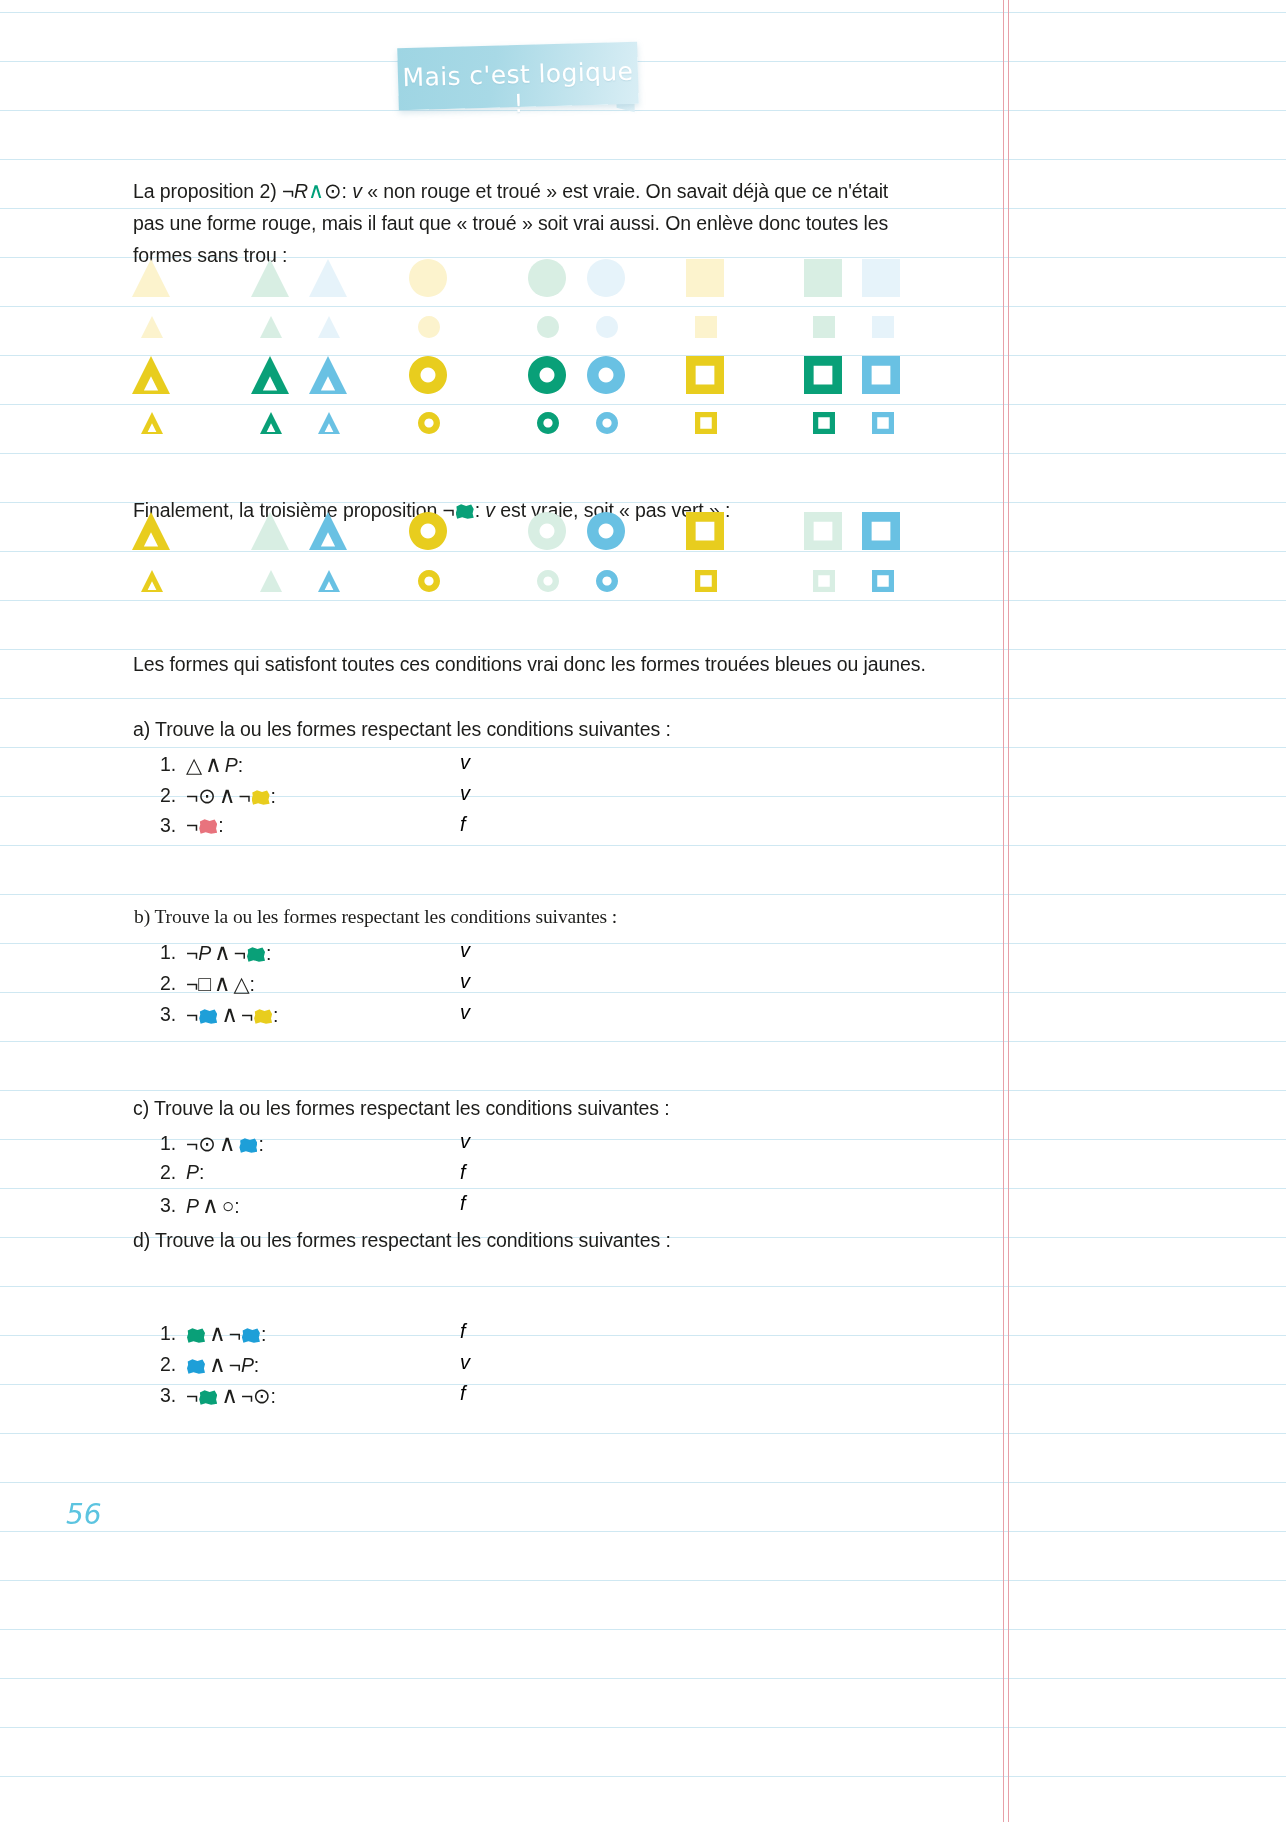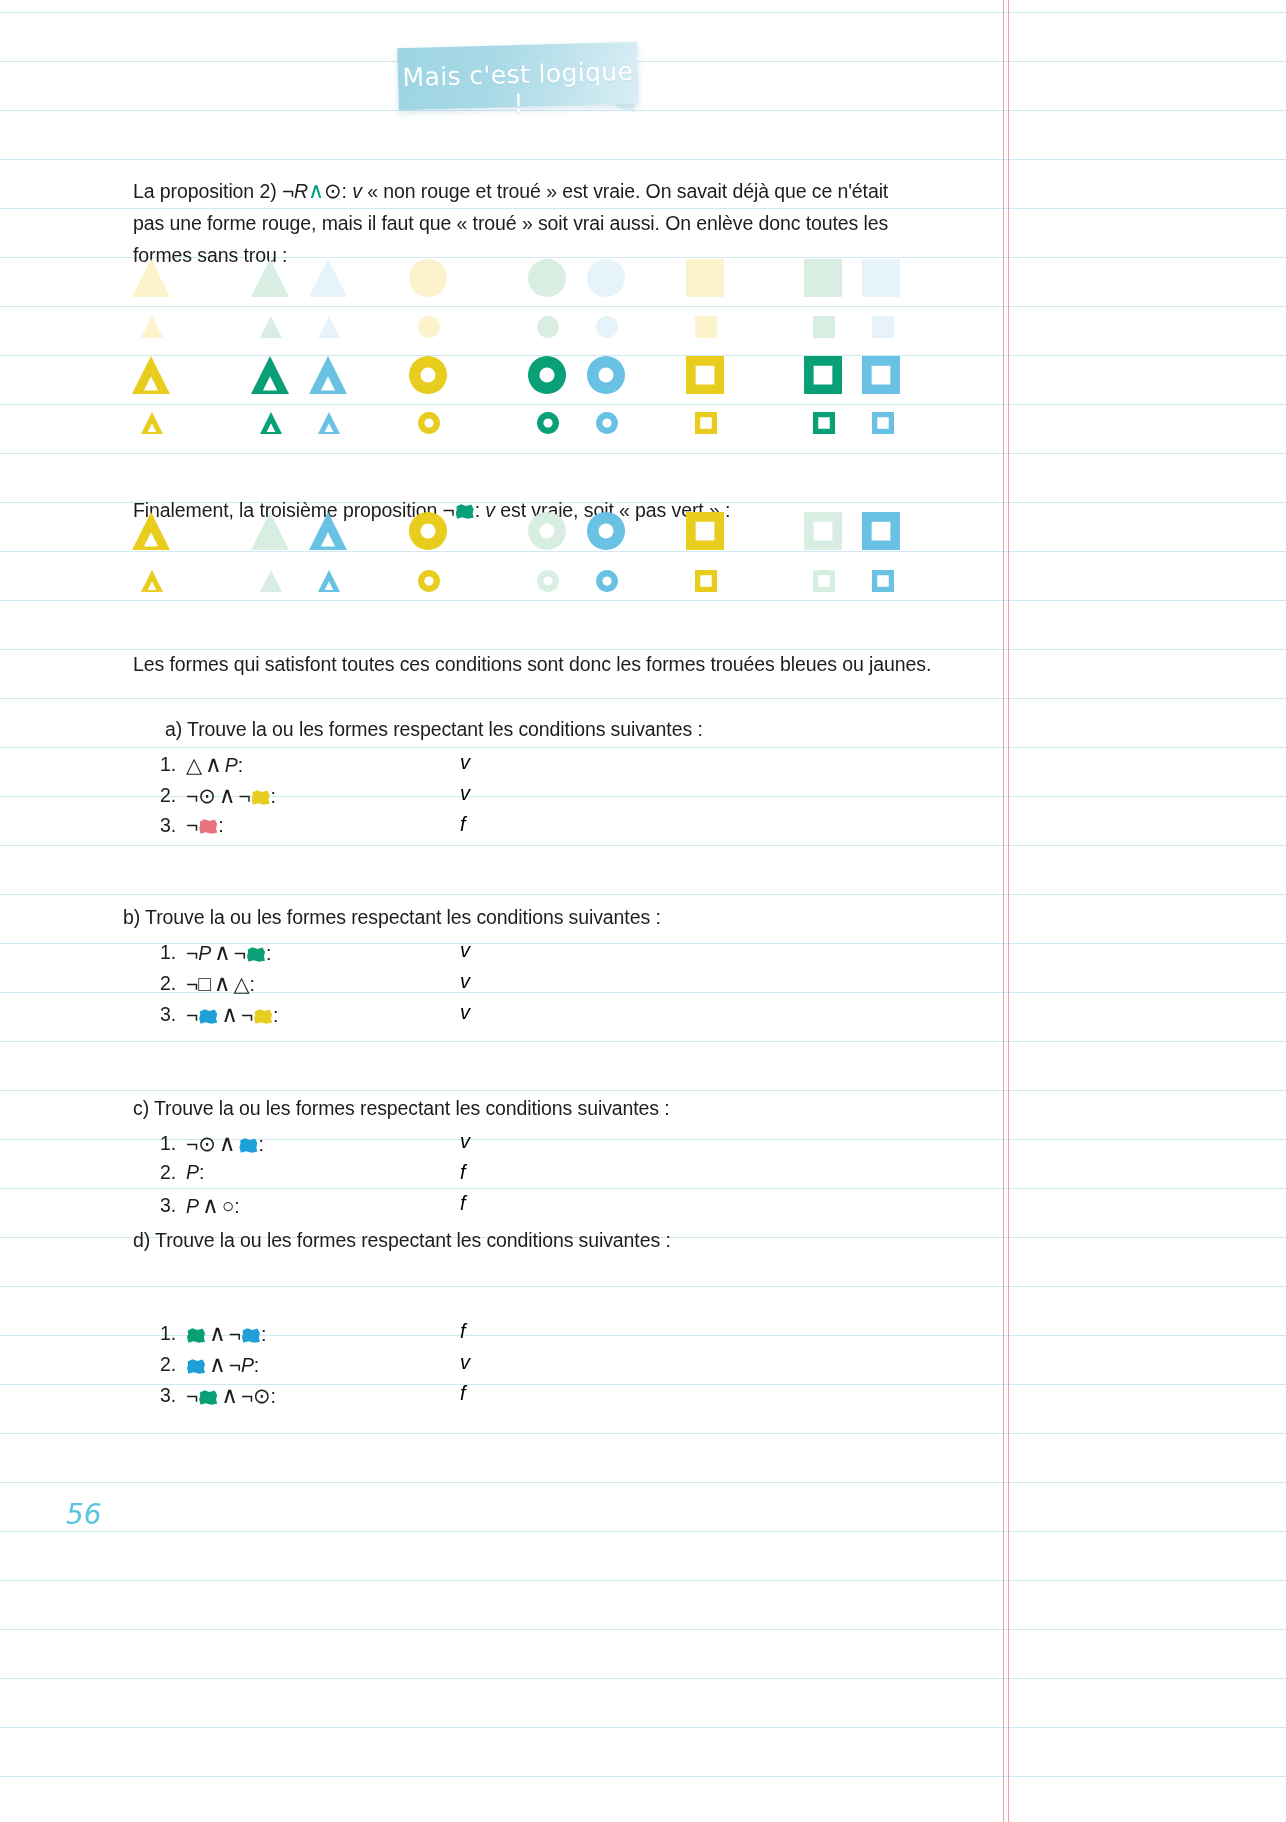--- a/index.html
+++ b/index.html
@@ -503,40 +503,40 @@
       </div>
       <div class="shape" style="left: 871px; top: 569px;">
         <svg width="24" height="24" viewBox="0 0 24 24">
           <g fill="#69c1e3" fill-rule="evenodd">
             <path d="M 1 1 H 23 V 23 H 1 Z M 6.25 6.25 H 17.75 V 17.75 H 6.25 Z"></path>
           </g>
         </svg>
       </div>
     </div>
 
-  <div class="para" style="left:133px;top:648px;width:830px;">Les formes qui satisfont toutes ces conditions sont donc les formes trouées bleues ou jaunes.</div>
+  <div class="para" style="left:133px;top:648px;width:830px;">Les formes qui satisfont toutes ces conditions vrai donc les formes trouées bleues ou jaunes.</div>
 
   <div id="exercises">
-      <div class="exo-label" style="left: 133px; top: 718px; margin-left: 32px;"><span>a)  </span><span>Trouve la ou les formes respectant les conditions suivantes :</span></div>
+      <div class="exo-label" style="left: 133px; top: 718px;"><span>a)  </span><span>Trouve la ou les formes respectant les conditions suivantes :</span></div>
       <div class="exo-item" style="left: 160px; top: 751px;">
         <span class="num">1.</span>
         <span class="expr"><span class="sym">△</span><span class="symop">∧</span><span class="ital">P</span><span>:</span></span>
       </div>
       <div class="verdict" style="left: 460px; top: 751px;">v</div>
       <div class="exo-item" style="left: 160px; top: 782px;">
         <span class="num">2.</span>
         <span class="expr"><span class="sym">¬</span><span class="sym">⊙</span><span class="symop">∧</span><span class="sym">¬</span><span class="swatch" style="background: rgb(232, 205, 30); clip-path: polygon(4% 16%, 30% 2%, 58% 14%, 86% 4%, 100% 34%, 94% 64%, 100% 92%, 66% 98%, 36% 88%, 8% 98%, 0px 62%, 6% 38%);"></span><span>:</span></span>
       </div>
       <div class="verdict" style="left: 460px; top: 782px;">v</div>
       <div class="exo-item" style="left: 160px; top: 813px;">
         <span class="num">3.</span>
         <span class="expr"><span class="sym">¬</span><span class="swatch" style="background: rgb(232, 115, 125); clip-path: polygon(4% 16%, 30% 2%, 58% 14%, 86% 4%, 100% 34%, 94% 64%, 100% 92%, 66% 98%, 36% 88%, 8% 98%, 0px 62%, 6% 38%);"></span><span>:</span></span>
       </div>
       <div class="verdict" style="left: 460px; top: 813px;">f</div>
-      <div class="exo-label" style="left: 123px; top: 906px;"><span>b)  </span><span>Trouve la ou les formes respectant les conditions suivantes :</span></div>
+      <div class="exo-label" style="left: 134px; top: 906px; font-family: Liberation Serif, serif;"><span>b)  </span><span>Trouve la ou les formes respectant les conditions suivantes :</span></div>
       <div class="exo-item" style="left: 160px; top: 939px;">
         <span class="num">1.</span>
         <span class="expr"><span class="sym">¬</span><span class="ital">P</span><span class="symop">∧</span><span class="sym">¬</span><span class="swatch" style="background: rgb(9, 160, 120); clip-path: polygon(4% 16%, 30% 2%, 58% 14%, 86% 4%, 100% 34%, 94% 64%, 100% 92%, 66% 98%, 36% 88%, 8% 98%, 0px 62%, 6% 38%);"></span><span>:</span></span>
       </div>
       <div class="verdict" style="left: 460px; top: 939px;">v</div>
       <div class="exo-item" style="left: 160px; top: 970px;">
         <span class="num">2.</span>
         <span class="expr"><span class="sym">¬</span><span class="sym">□</span><span class="symop">∧</span><span class="sym">△</span><span>:</span></span>
       </div>
       <div class="verdict" style="left: 460px; top: 970px;">v</div>

